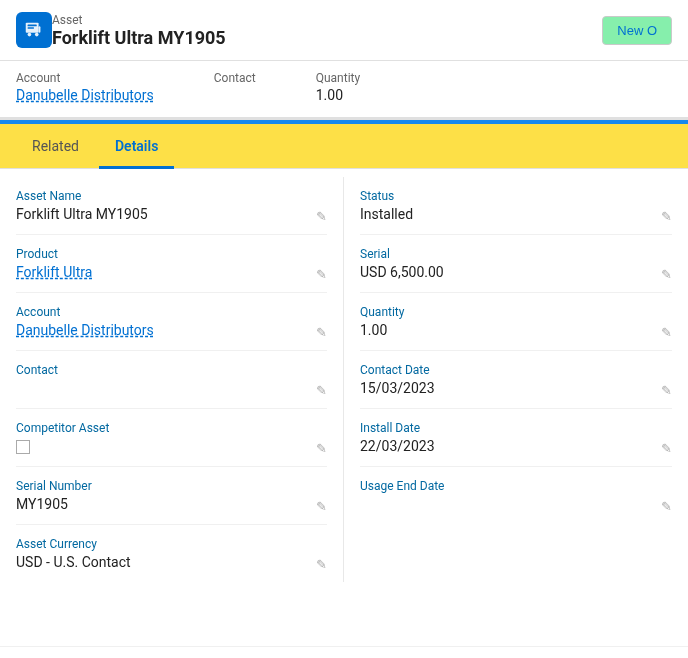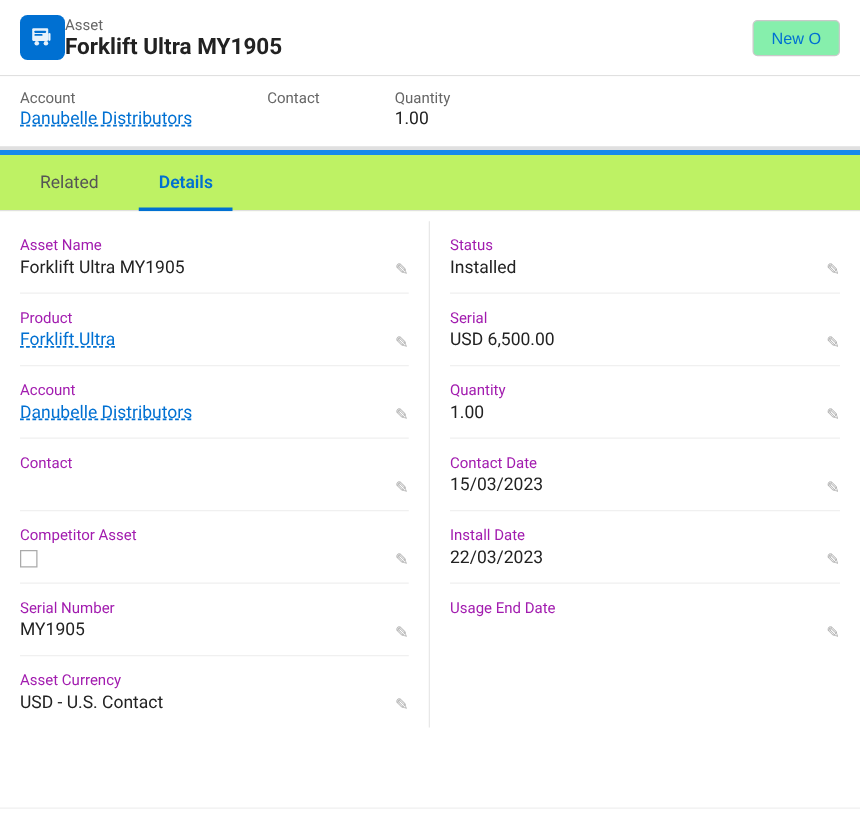--- a/index.html
+++ b/index.html
@@ -92,24 +92,24 @@
     }
 
     
     .blue-bar {
       height: 4px;
       background: #1589ee;
     }
 
     
     .tabs-bar {
-      background: #bef264;
+      background: #fde047;
       padding: 0 16px;
       display: flex;
-      gap: 16px;
+      gap: 4px;
       border-bottom: 1px solid #e0e0e0;
     }
     .tab {
       padding: 14px 16px 12px;
       font-size: 14px;
       color: #555;
       cursor: pointer;
       border-bottom: 3px solid transparent;
       margin-bottom: -1px;
     }
@@ -141,21 +141,21 @@
     .field-item {
       padding: 12px 0 8px;
       border-bottom: 1px solid #f0f0f0;
       position: relative;
     }
     .field-item:last-child {
       border-bottom: none;
     }
     .field-label {
       font-size: 12px;
-      color: #a21caf;
+      color: #0369a1;
       margin-bottom: 3px;
     }
     .field-value {
       font-size: 14px;
       color: #222;
       min-height: 20px;
     }
     .field-value.link {
       color: #0070d2;
       cursor: pointer;

